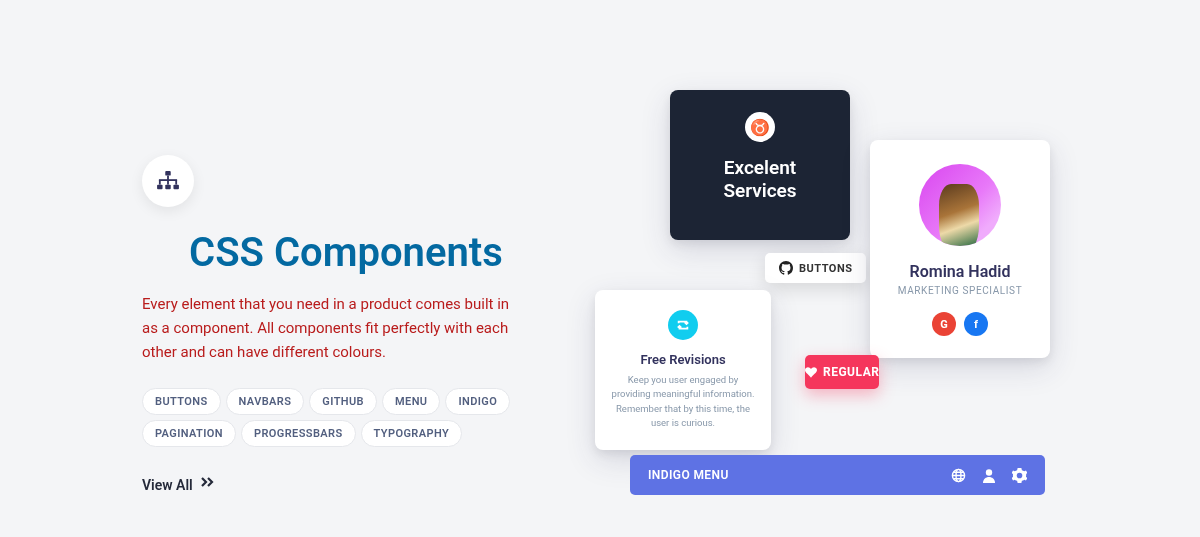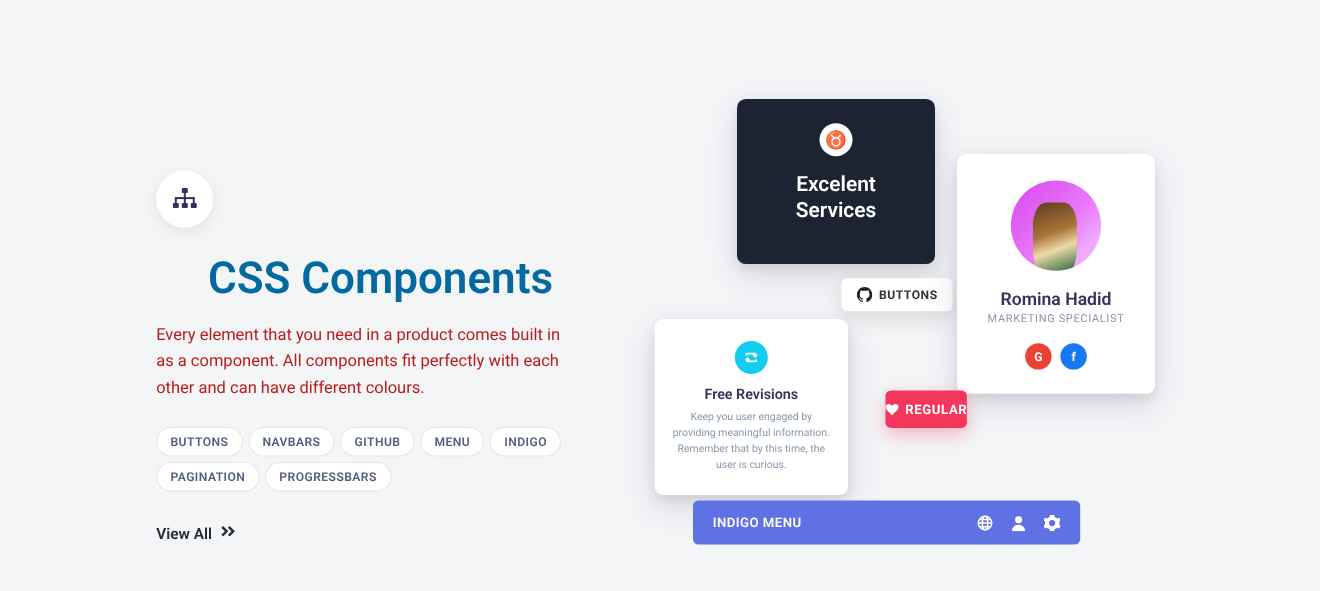--- a/index.html
+++ b/index.html
@@ -173,21 +173,21 @@
     border-radius: 5px;
     box-shadow: 0 6px 16px rgba(245,54,92,0.35);
     display:flex;align-items:center;gap:6px;
     cursor:pointer;
   }
 
   
   .menu-bar {
     position: absolute;
     top: 375px; left: 40px;
-    width: 352px; height: 40px;
+    width: 415px; height: 40px;
     background: #5e72e4;
     border-radius: 5px;
     display: flex;
     align-items: center;
     justify-content: space-between;
     padding: 0 18px;
     color: #fff;
     font-size: 12px;
     font-weight: 600;
     letter-spacing: 0.4px;
@@ -217,20 +217,21 @@
   <h2 class="heading">CSS Components</h2>
   <p class="description">Every element that you need in a product comes built in as a component. All components fit perfectly with each other and can have different colours.</p>
   <div class="pills">
     <span class="pill">BUTTONS</span>
     <span class="pill">NAVBARS</span>
     <span class="pill">GITHUB</span>
     <span class="pill">MENU</span>
     <span class="pill">INDIGO</span>
     <span class="pill">PAGINATION</span>
     <span class="pill">PROGRESSBARS</span>
+    <span class="pill">TYPOGRAPHY</span>
   </div>
   <a class="view-all">
     <span>View All</span>
     <span>
       <svg width="14" height="10" viewBox="0 0 14 10" fill="none" stroke="#252a3a" stroke-width="2.2">
         <path d="M1 1 L5 5 L1 9"></path>
           <path d="M7 1 L11 5 L7 9"></path>
       </svg>
     </span>
   </a>

